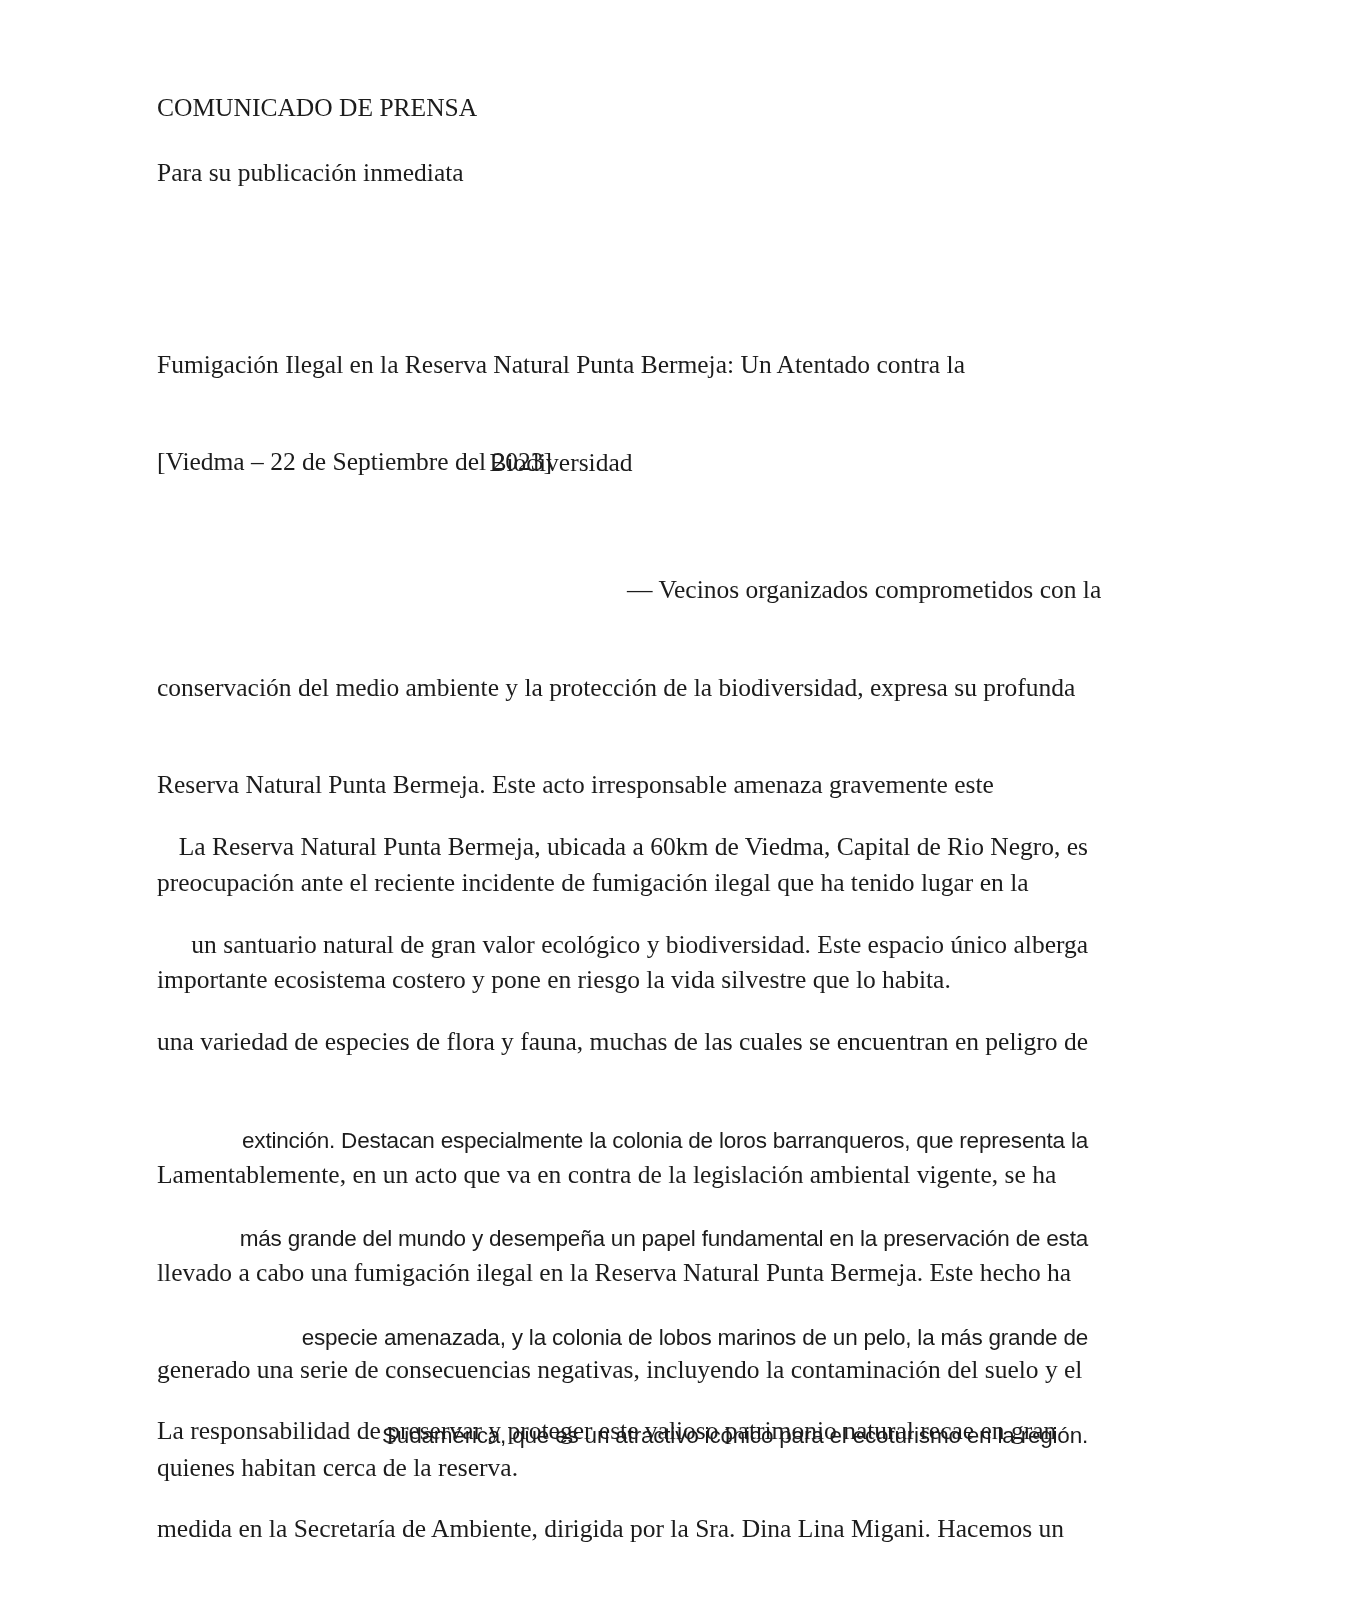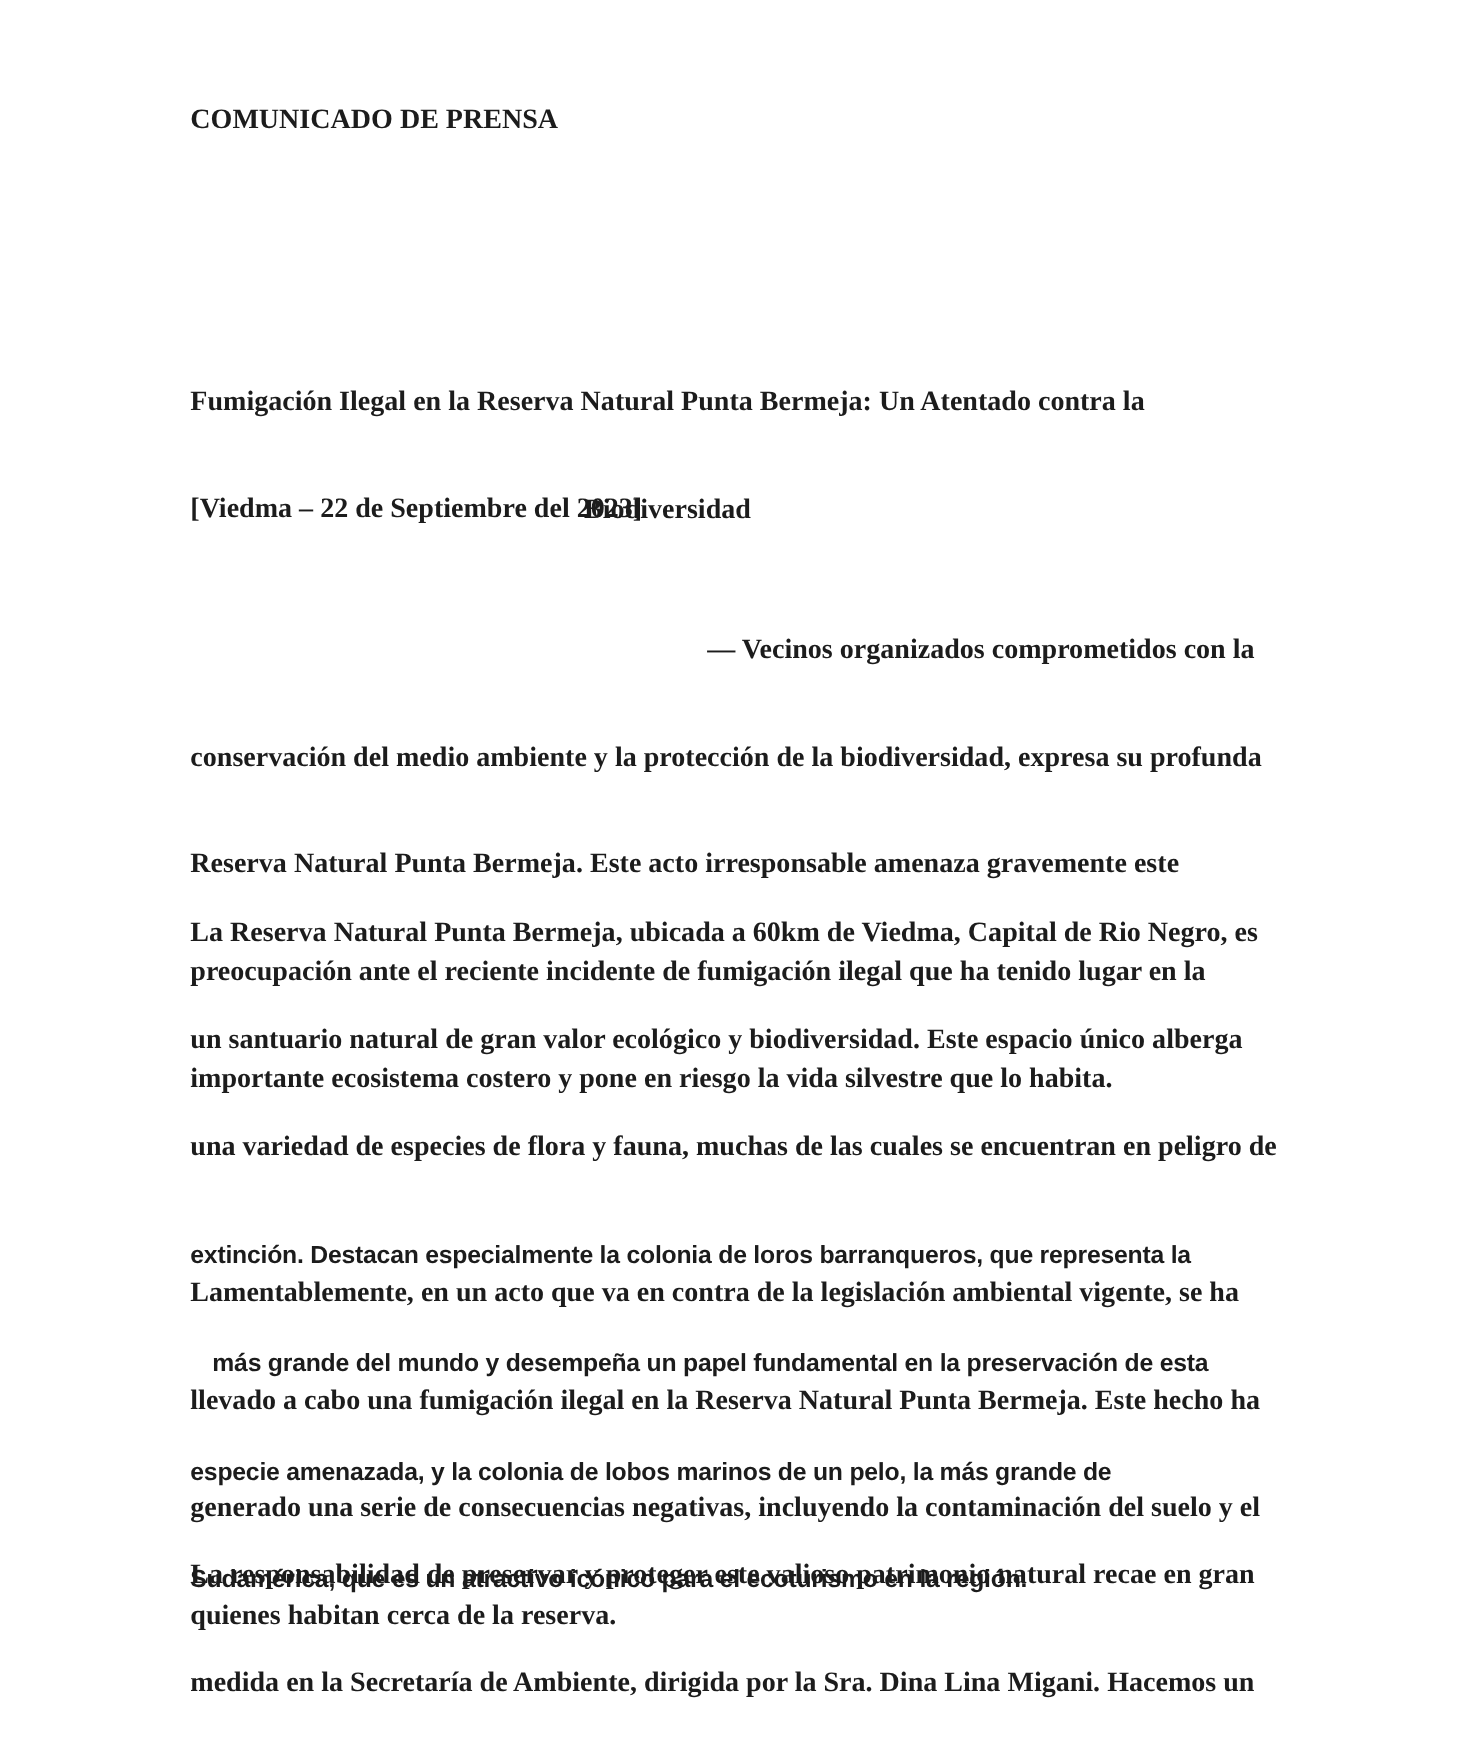--- a/index.html
+++ b/index.html
@@ -12,24 +12,23 @@
       height: 1600px;
       position: relative;
       overflow: hidden;
       color: #1c1c1c;
       font-family: "Liberation Serif", "DejaVu Serif", serif;
       font-size: 25.5px;
       line-height: 32.5px;
     }
     .page {
       position: absolute;
-      left: 16px; top: 0;
+      left: 0; top: 0;
       width: 1191px;
       height: 1600px;
-      font-weight: bold;
     }
     .line-block {
       position: absolute;
       left: 157px;
       margin: 0;
       white-space: pre-wrap;
     }
     .sans {
       font-family: "Liberation Sans", "DejaVu Sans", sans-serif;
       font-size: 22.5px;
@@ -38,37 +37,38 @@
     .ln { display: block; white-space: nowrap; }
     .indent-first { display: block; padding-left: 470px; white-space: nowrap; }
   </style>
 </head>
 <body>
 
 <div class="page">
 
   <p class="line-block" style="top:92px;">COMUNICADO DE PRENSA</p>
 
+  <p class="line-block" style="top:157px;">Para su publicación inmediata</p>
 
   <div class="line-block" style="top:284px;text-align:center;">
     <span class="ln">Fumigación Ilegal en la Reserva Natural Punta Bermeja: Un Atentado contra la</span>
     <span class="ln">Biodiversidad</span>
   </div>
 
   <p class="line-block" style="top:446px;">[Viedma – 22 de Septiembre del 2023]</p>
 
   <div class="line-block" style="top:509px;">
     <span class="indent-first">— Vecinos organizados comprometidos con la</span>
     <span class="ln">conservación del medio ambiente y la protección de la biodiversidad, expresa su profunda</span>
     <span class="ln">Reserva Natural Punta Bermeja. Este acto irresponsable amenaza gravemente este</span>
     <span class="ln">preocupación ante el reciente incidente de fumigación ilegal que ha tenido lugar en la</span>
     <span class="ln">importante ecosistema costero y pone en riesgo la vida silvestre que lo habita.</span>
   </div>
 
-  <div class="line-block" style="top:766px;">
+  <div class="line-block" style="top:766px;text-align:right;">
     <span class="ln">La Reserva Natural Punta Bermeja, ubicada a 60km de Viedma, Capital de Rio Negro, es</span>
     <span class="ln">un santuario natural de gran valor ecológico y biodiversidad. Este espacio único alberga</span>
     <span class="ln">una variedad de especies de flora y fauna, muchas de las cuales se encuentran en peligro de</span>
     <span class="ln sans" style="line-height:33.5px;">extinción. Destacan especialmente la colonia de loros barranqueros, que representa la</span>
     <span class="ln sans" style="line-height:33.5px;margin-left:20px;">más grande del mundo y desempeña un papel fundamental en la preservación de esta</span>
     <span class="ln sans" style="line-height:33.5px;">especie amenazada, y la colonia de lobos marinos de un pelo, la más grande de</span>
     <span class="ln sans" style="line-height:33.5px;">Sudamérica, que es un atractivo icónico para el ecoturismo en la región.</span>
   </div>
 
   <div class="line-block" style="top:1094px;">

